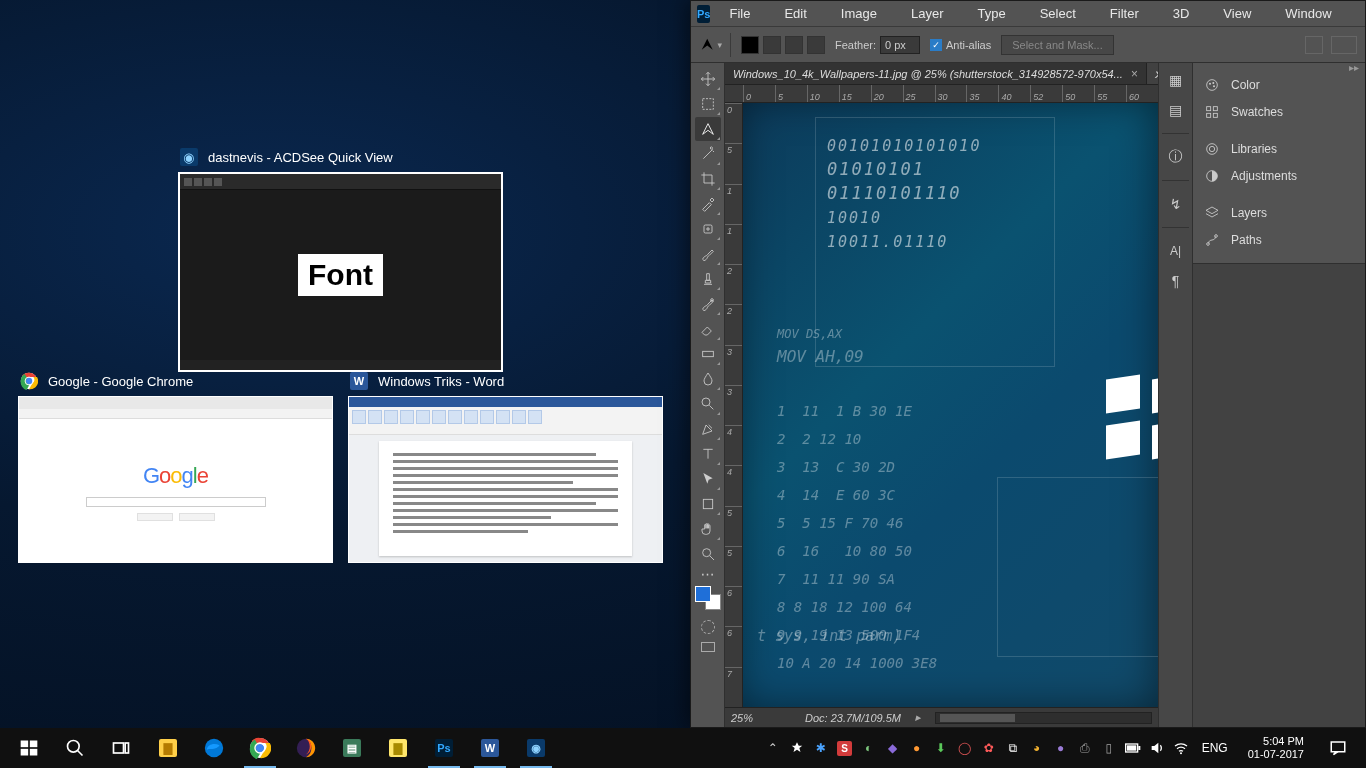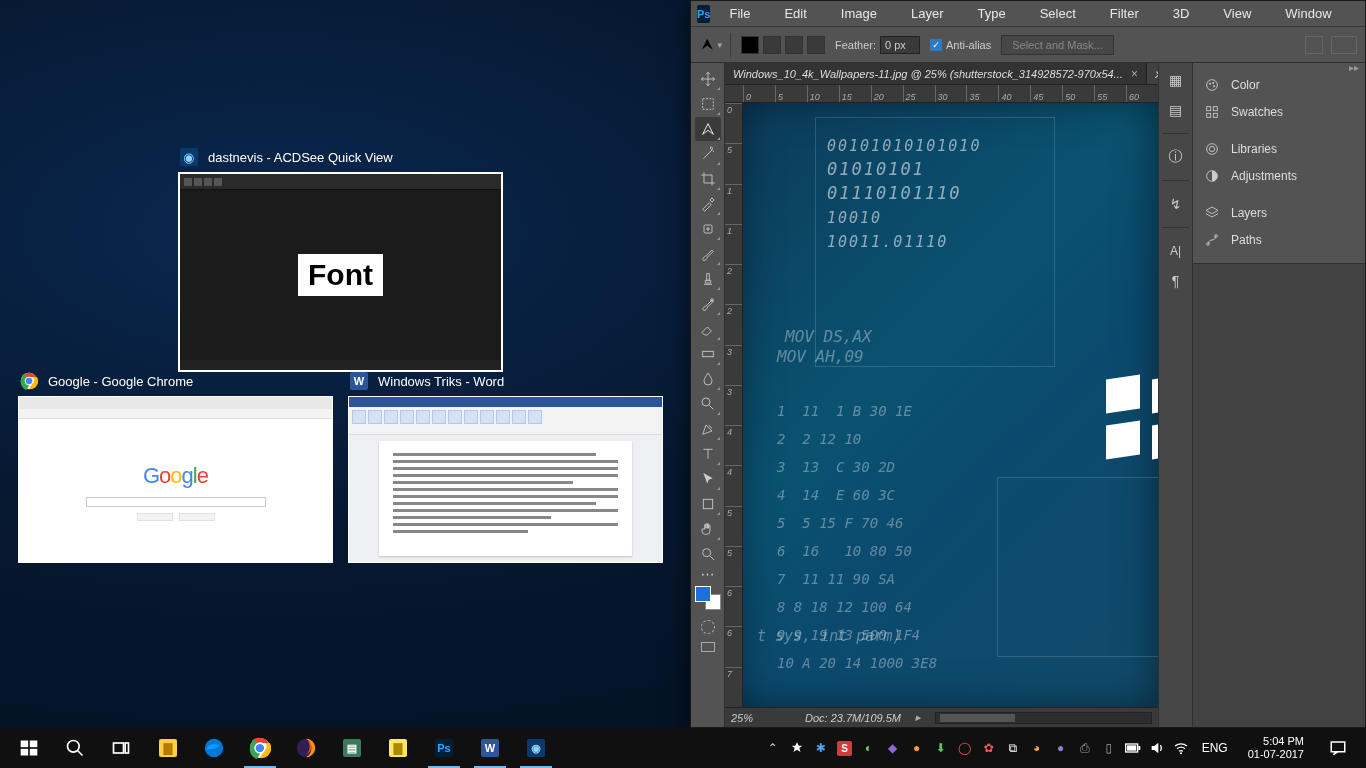--- a/index.html
+++ b/index.html
@@ -433,21 +433,21 @@
         <div style="width:18px;border:none"></div>
         <div class="tick">0</div>
           <div class="tick">5</div>
           <div class="tick">10</div>
           <div class="tick">15</div>
           <div class="tick">20</div>
           <div class="tick">25</div>
           <div class="tick">30</div>
           <div class="tick">35</div>
           <div class="tick">40</div>
-          <div class="tick">45</div>
+          <div class="tick">52</div>
           <div class="tick">50</div>
           <div class="tick">55</div>
           <div class="tick">60</div>
       </div>
       <div class="ps-canvaswrap">
         <div class="ps-rulerv">
           <div class="tick">0</div>
             <div class="tick">5</div>
             <div class="tick">1</div>
             <div class="tick">1</div>
@@ -465,21 +465,21 @@
         </div>
         <div class="ps-canvas">
           <div class="ps-image">
             <div class="vframe" style="left:78px;top:20px;width:240px;height:250px;"></div>
             <div class="vframe" style="left:260px;top:380px;width:180px;height:180px;"></div>
             <div class="binary" style="left:90px;top:40px;font-size:15px">00101010101010</div>
             <div class="binary" style="left:90px;top:62px;font-size:17px">01010101</div>
             <div class="binary" style="left:90px;top:86px;font-size:17px">01110101110</div>
             <div class="binary" style="left:90px;top:112px;font-size:15px">10010</div>
             <div class="binary" style="left:90px;top:136px;font-size:15px">10011.01110</div>
-            <div class="asm" style="left:48px;top:230px;font-size:16px">MOV DS,AX</div>
+            <div class="asm" style="left:40px;top:230px;font-size:12px">MOV DS,AX</div>
             <div class="asm" style="left:40px;top:250px;font-size:16px">MOV AH,09</div>
             <div class="asm" style="left:40px;top:300px;font-size:14px;line-height:28px;white-space:pre">1  11  1 B 30 1E
 2  2 12 10
 3  13  C 30 2D
 4  14  E 60 3C
 5  5 15 F 70 46
 6  16   10 80 50
 7  11 11 90 SA
 8 8 18 12 100 64
 9 9 19 13 500 1F4

